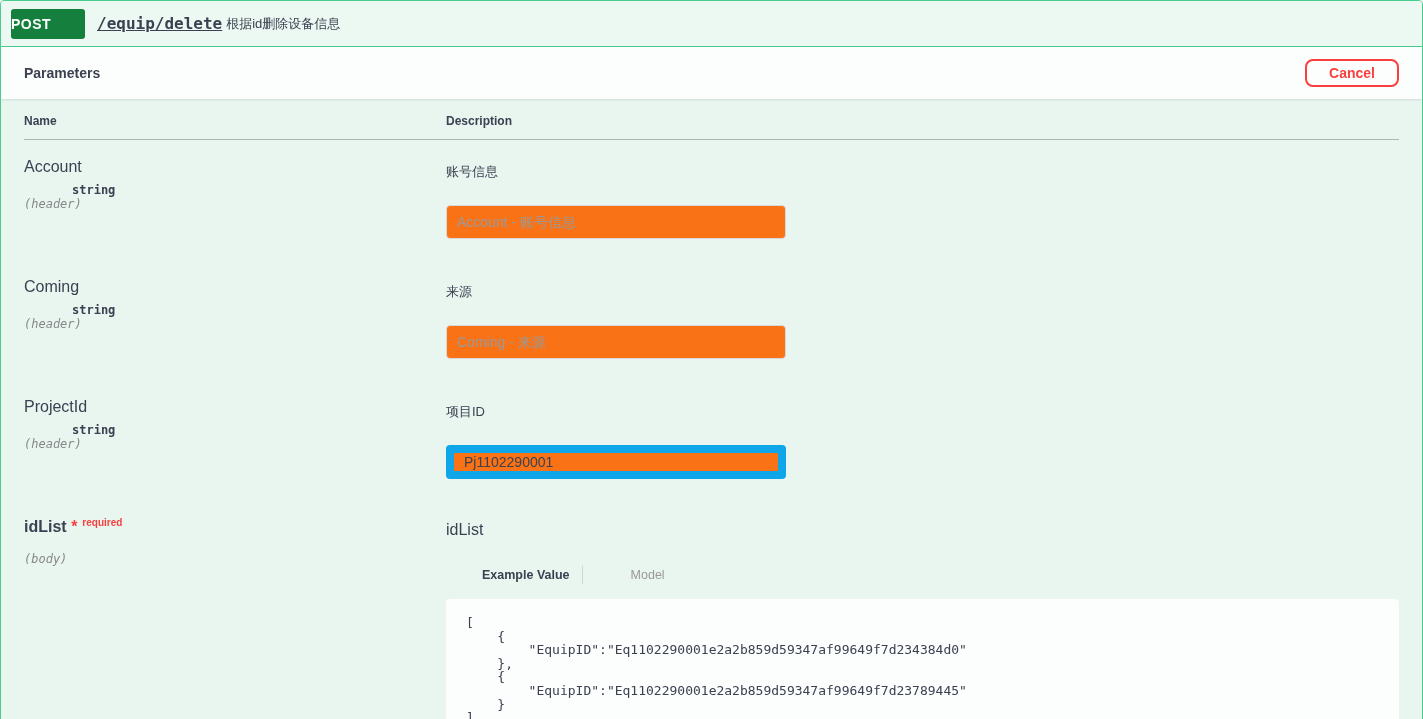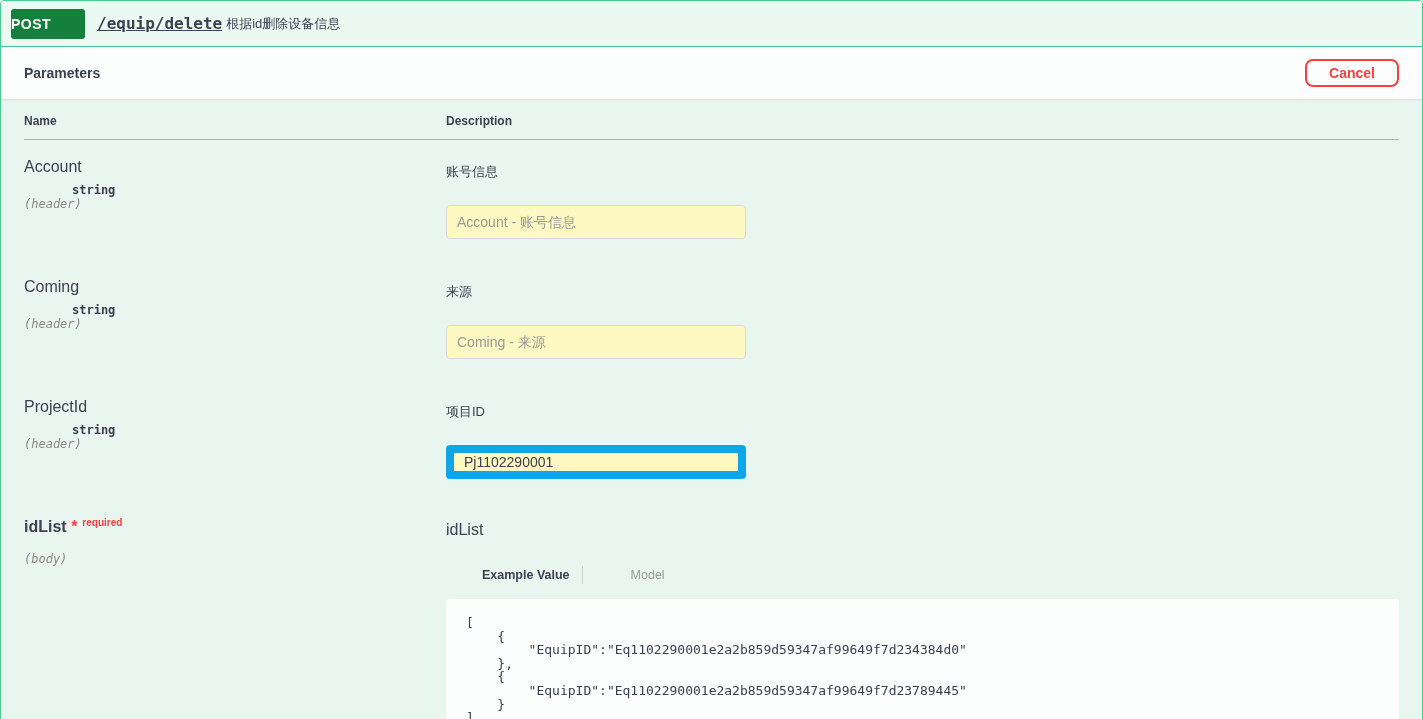--- a/index.html
+++ b/index.html
@@ -89,26 +89,26 @@
   }
   .param-in {
     font-family: "DejaVu Sans Mono", "Liberation Mono", monospace;
     font-style: italic; font-size: 12px; color: #888;
   }
   .param-in.alone { margin-top: 16px; }
   .param-desc-label { font-size: 13px; color: #3b4151; padding-top: 5px; }
   .param-input {
     display: block;
     margin-top: 24px;
-    width: 300px; height: 34px;
+    width: 340px; height: 34px;
     padding: 0 10px;
     font-size: 14px;
     font-family: "Liberation Sans", sans-serif;
     color: #3b4151;
-    background: #fef9c3;
+    background: #f97316;
     border: 1px solid #d9d9d9;
     border-radius: 4px;
     outline: none;
   }
   .param-input::placeholder { color: #999; }
   .param-input.focused { border: 8px solid #0ea5e9; }
   
   .model-example-title { font-size: 16px; color: #3b4151; padding-top: 3px; }
   .tabs { display: flex; align-items: center; margin-top: 27px; }
   .tab {

